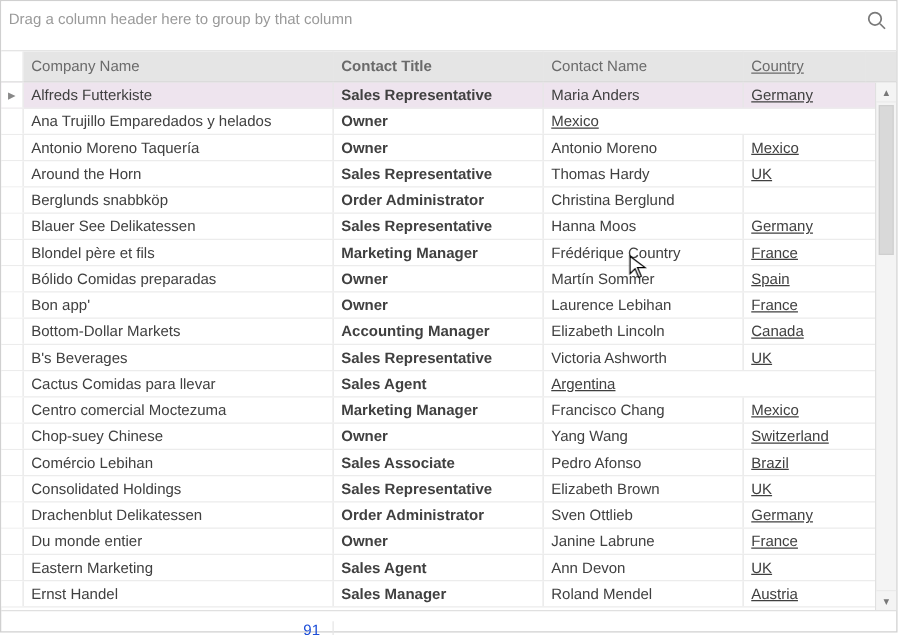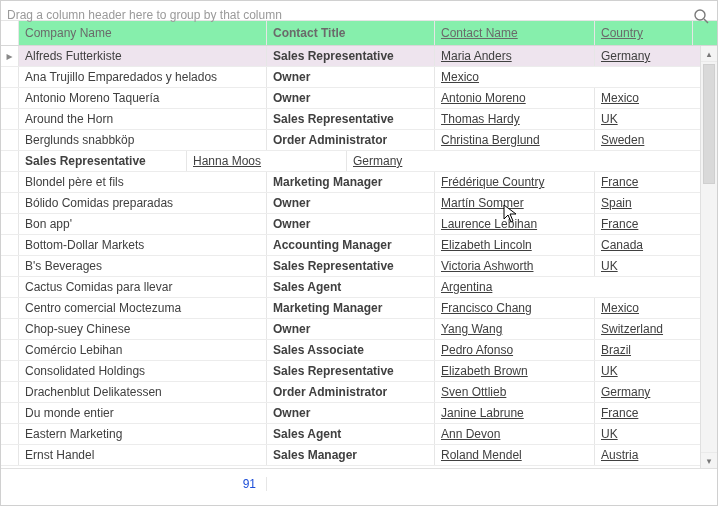--- a/index.html
+++ b/index.html
@@ -13,59 +13,59 @@
     overflow: hidden;
   }
   .grid {
     position: relative;
     width: 718px;
     height: 506px;
     border: 1px solid #d0d0d0;
     background: #fff;
   }
   .group-panel {
-    height: 20px;
+    height: 40px;
     line-height: 28px;
     padding-left: 6px;
     color: #9a9a9a;
     background: #fff;
     border-bottom: 1px solid #e5e5e5;
     position: relative;
   }
   .search-icon {
     position: absolute;
     right: 8px; top: 5px;
     width: 16px; height: 16px;
     color: #7a7a7a;
   }
   .header-row {
     display: flex;
     height: 25px;
-    background: #86efac;
+    background: #e5e5e5;
     border-bottom: 1px solid #d7d7d7;
     font-weight: 400;
     color: #6a6a6a;
   }
   .indicator-col {
     width: 18px;
     border-right: 1px solid #e6e6e6;
     background: #fff;
     flex: 0 0 18px;
   }
   .col {
     display: flex;
     align-items: center;
     padding: 0 6px;
     border-right: 1px solid #e6e6e6;
     overflow: hidden;
     white-space: nowrap;
   }
   .col-company { width: 248px; flex: 0 0 248px; }
   .col-title   { width: 168px; flex: 0 0 168px; font-weight: bold; }
-  .col-contact { width: 160px; flex: 0 0 160px; text-decoration: underline; }
+  .col-contact { width: 160px; flex: 0 0 160px; }
   .col-country { width: 97px;  flex: 0 0 97px; border-right: none; text-decoration: underline; }
   .scroll-gutter { width: 17px; flex: 0 0 17px; border-left: 1px solid #e6e6e6;}
   .body {
     position: relative;
     height: 422px;
     overflow: hidden;
   }
   .rows {
     position: absolute;
     left: 0; top: 0;
@@ -175,24 +175,24 @@
           <div class="col col-company">Around the Horn</div>
           <div class="col col-title">Sales Representative</div>
           <div class="col col-contact">Thomas Hardy</div>
           <div class="col col-country">UK</div>
         </div>
         <div class="row">
           <div class="indicator-col"></div>
           <div class="col col-company">Berglunds snabbköp</div>
           <div class="col col-title">Order Administrator</div>
           <div class="col col-contact">Christina Berglund</div>
-          <div class="col col-country">Sweden</div>
-        </div>
-        <div class="row">
-          <div class="indicator-col"></div>
+        </div>
+        <div class="row">
+          <div class="indicator-col"></div>
+          <div class="col col-company">Blauer See Delikatessen</div>
           <div class="col col-title">Sales Representative</div>
           <div class="col col-contact">Hanna Moos</div>
           <div class="col col-country">Germany</div>
         </div>
         <div class="row">
           <div class="indicator-col"></div>
           <div class="col col-company">Blondel père et fils</div>
           <div class="col col-title">Marketing Manager</div>
           <div class="col col-contact">Frédérique Country</div>
           <div class="col col-country">France</div>

